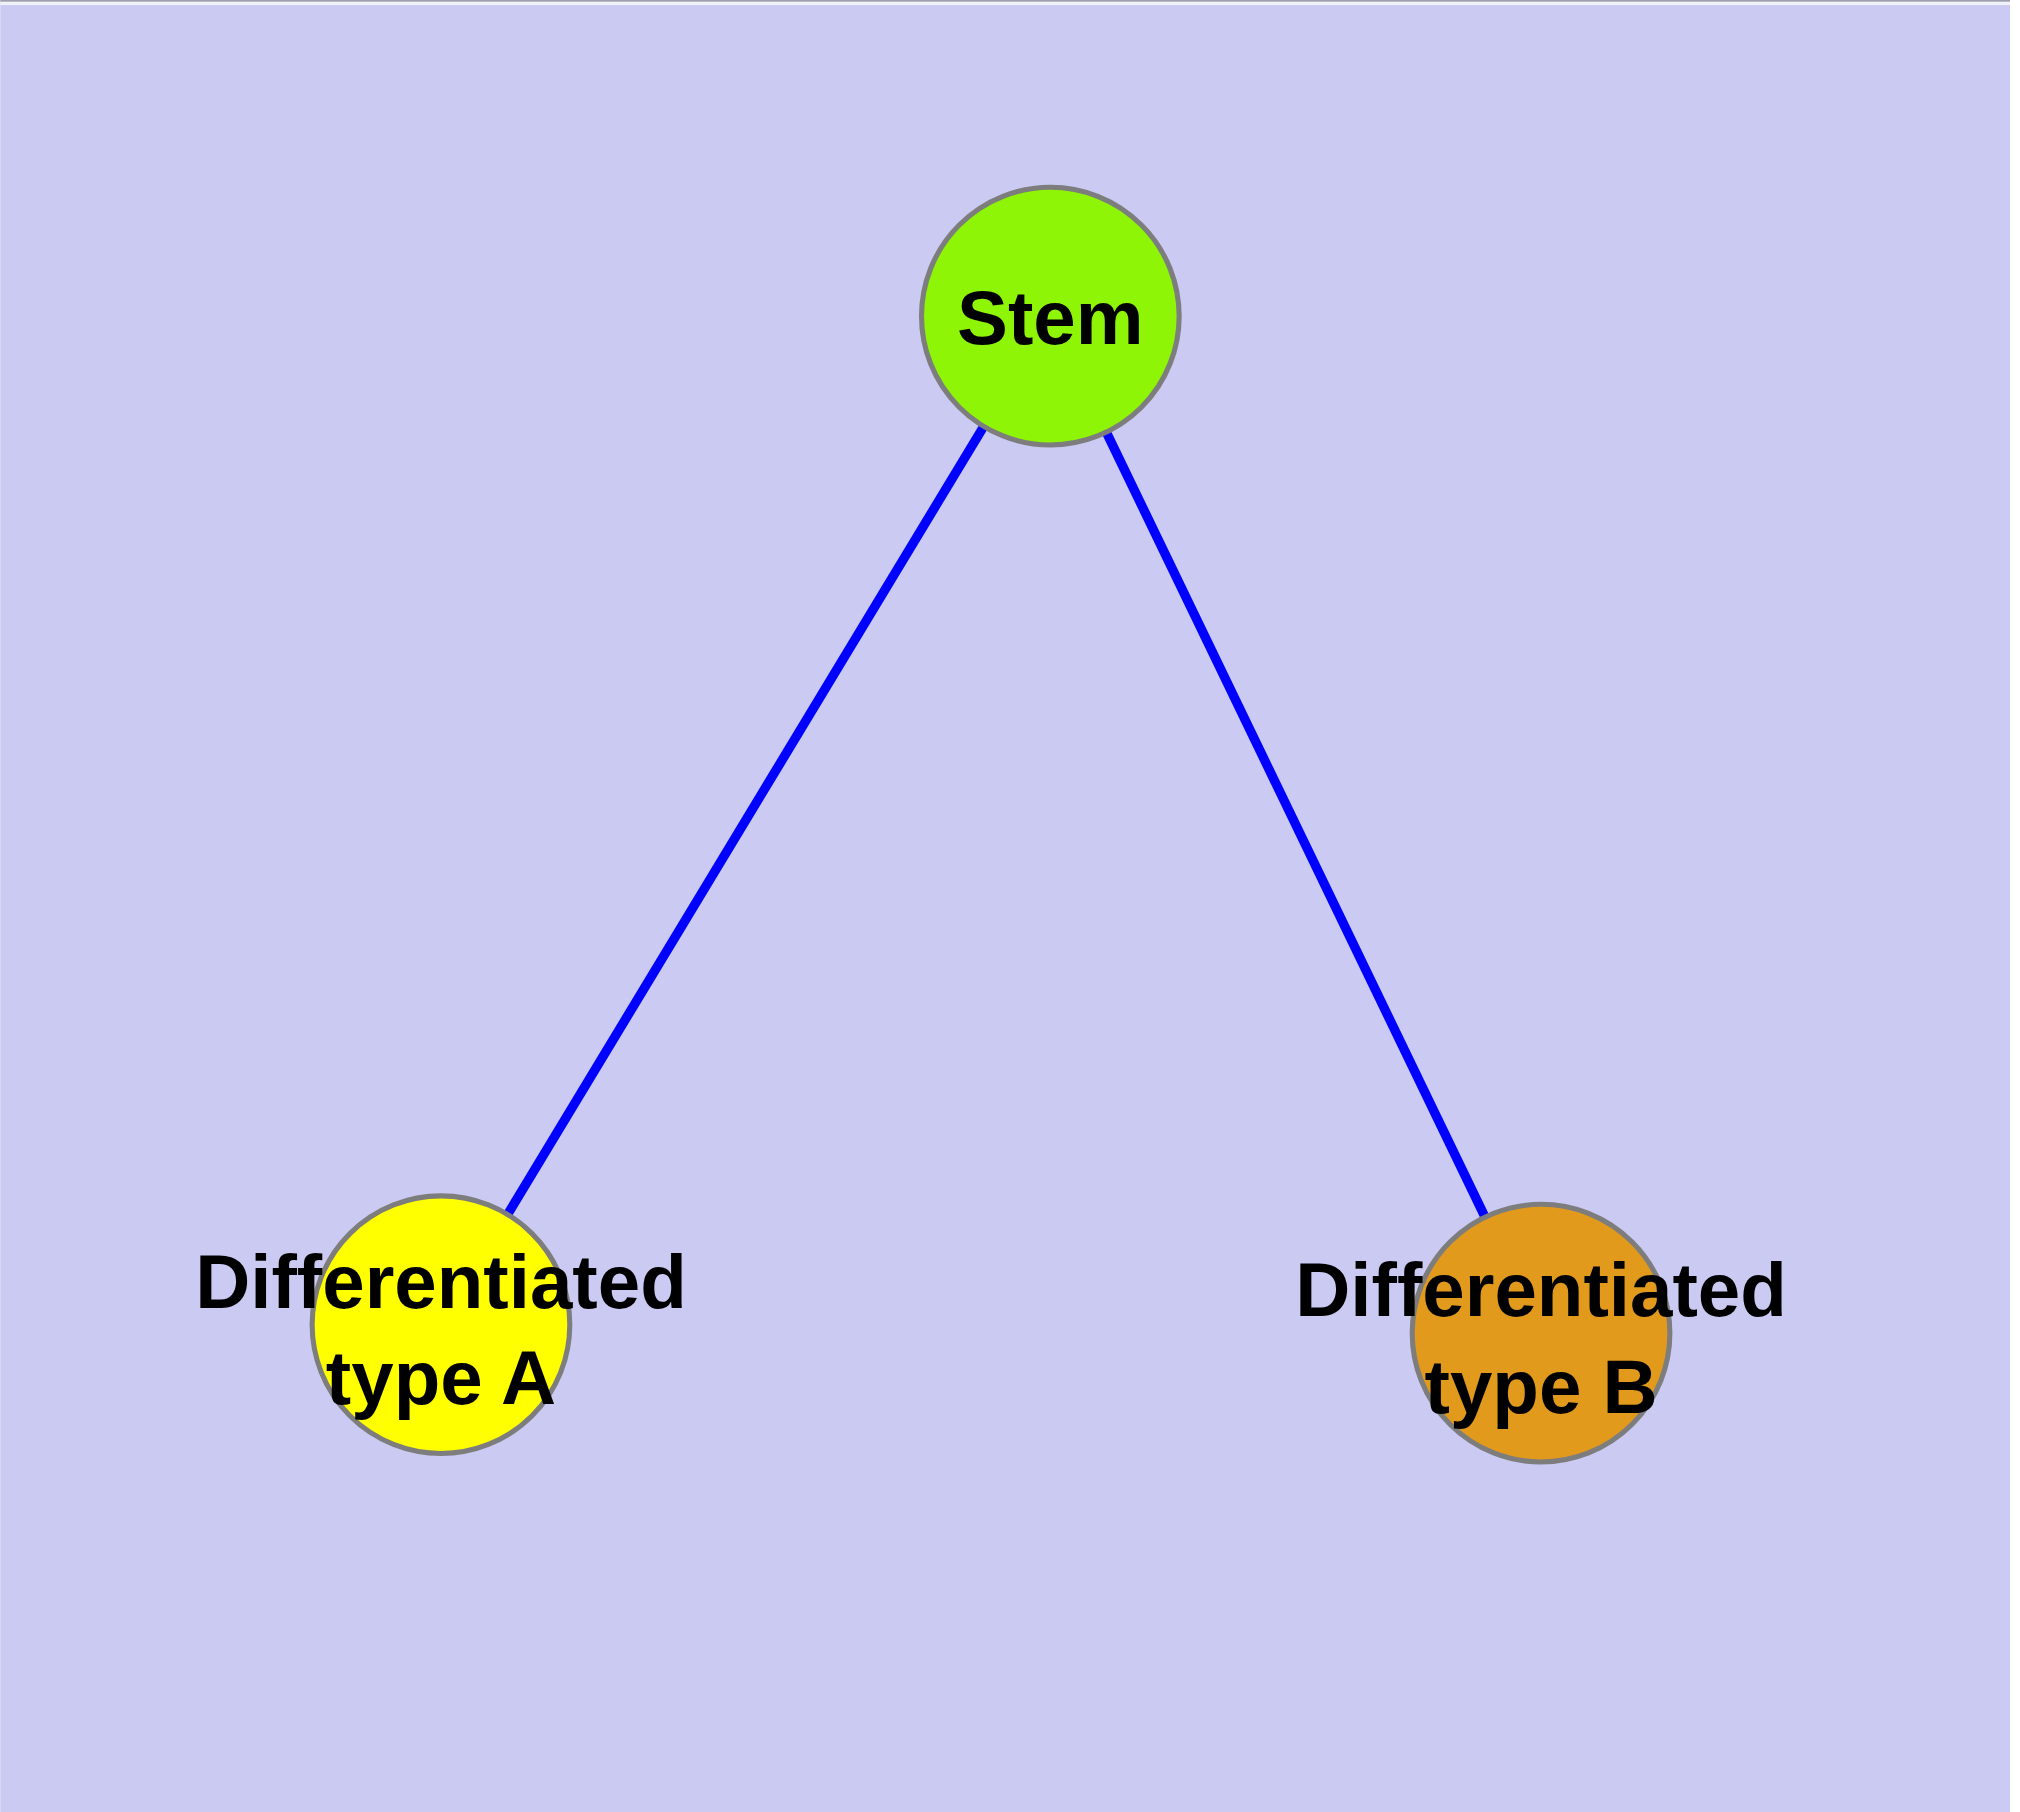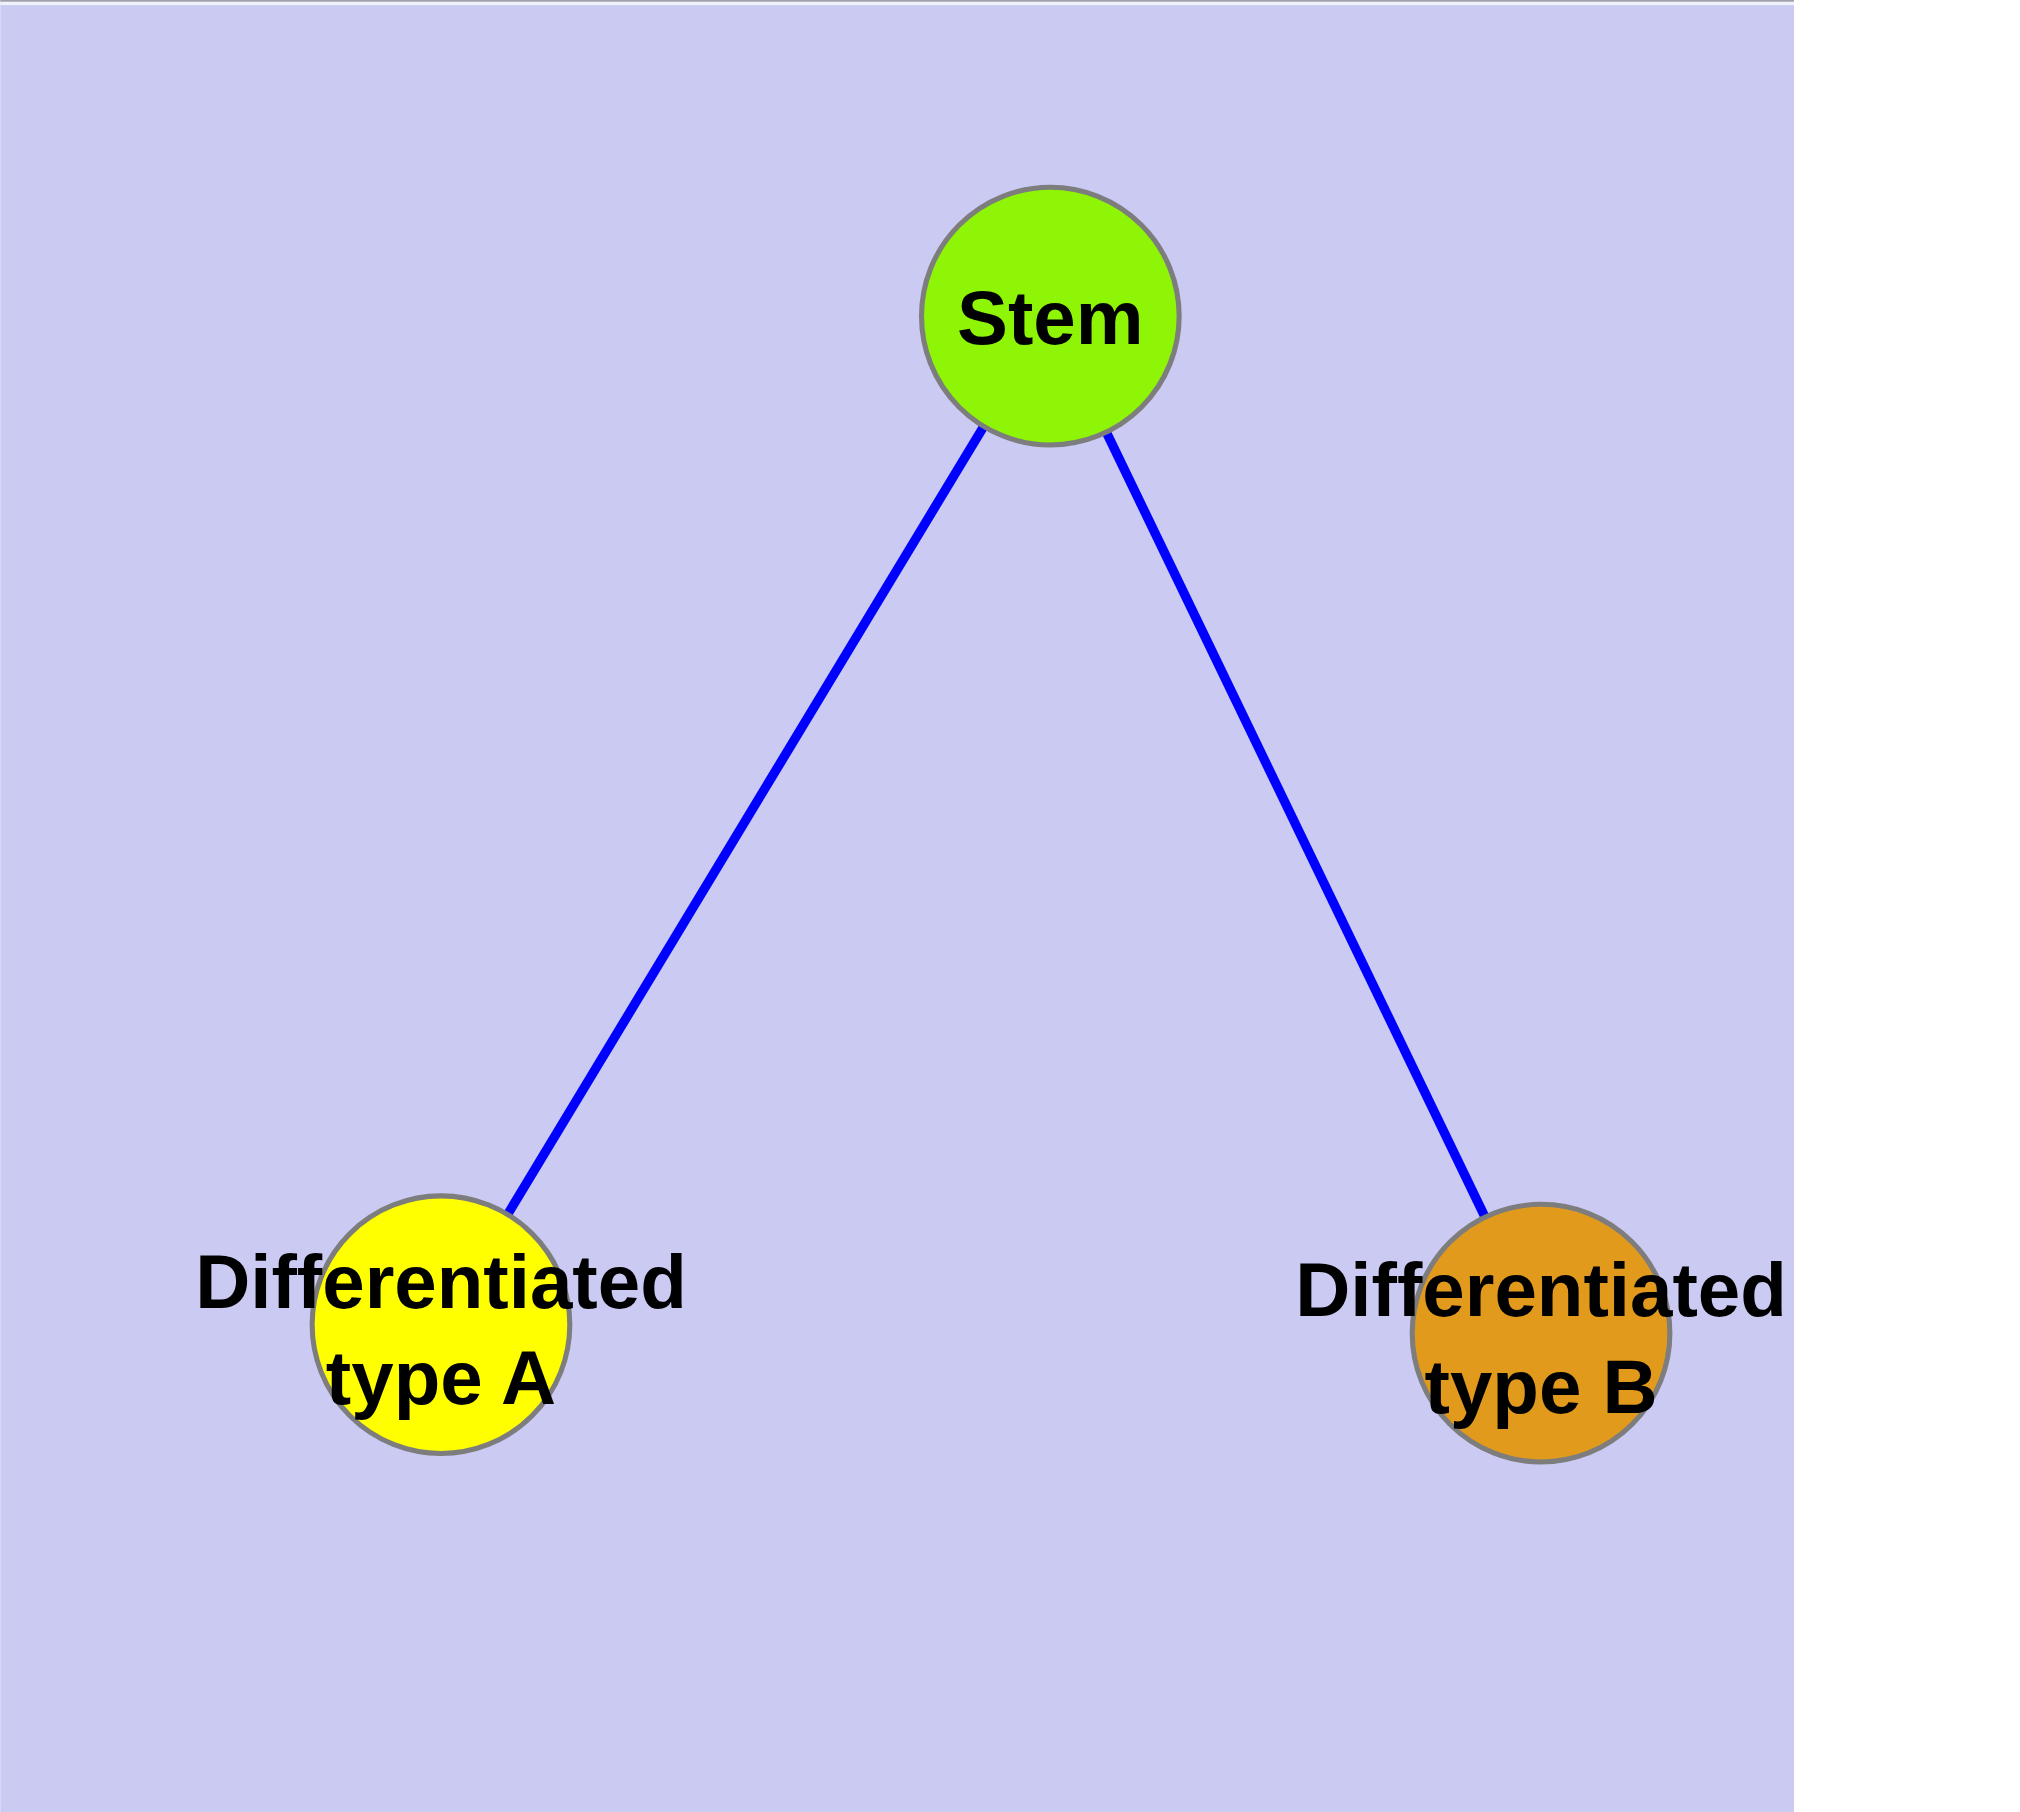--- a/index.html
+++ b/index.html
@@ -3,21 +3,21 @@
 <meta charset="utf-8">
 <title>Diagram</title>
 <style>
   html, body {
     margin: 0;
     padding: 0;
     background: #ffffff;
   }
   .stage {
     position: relative;
-    width: 1794px;
+    width: 2010px;
     height: 1812px;
     overflow: hidden;
     font-family: "Liberation Sans", "DejaVu Sans", sans-serif;
   }
   .stage svg {
     display: block;
     width: 2021px;
     height: 1812px;
   }
   .node-label {

